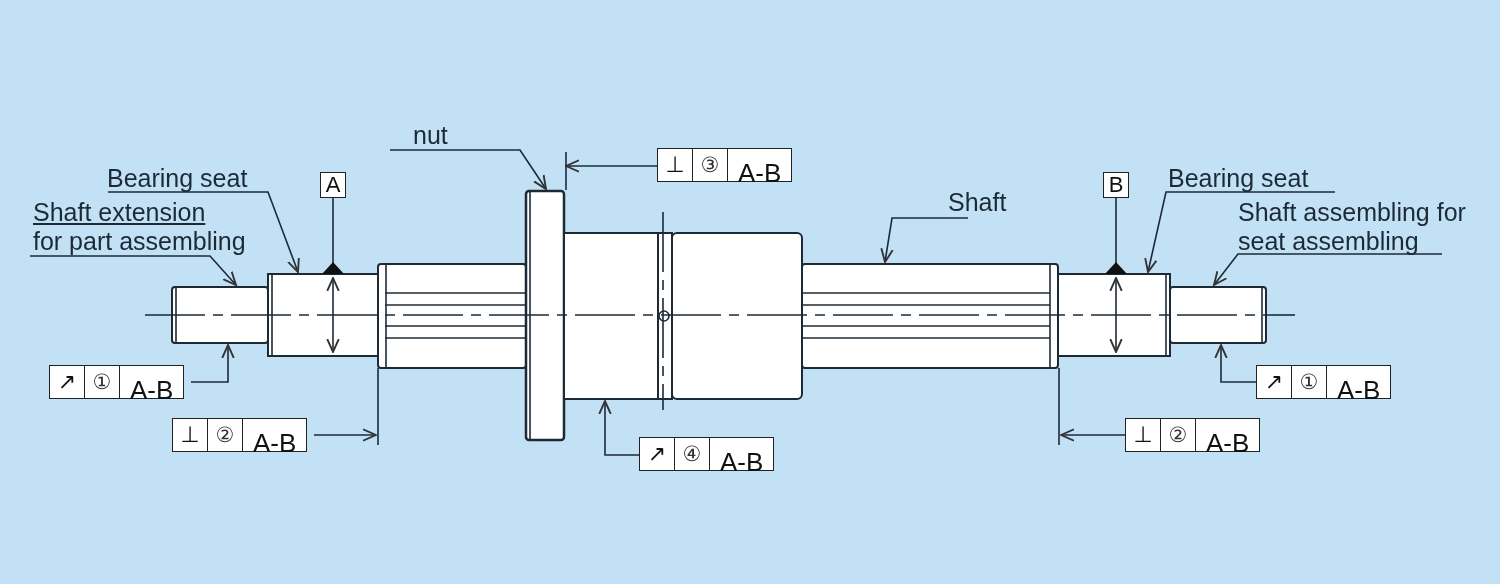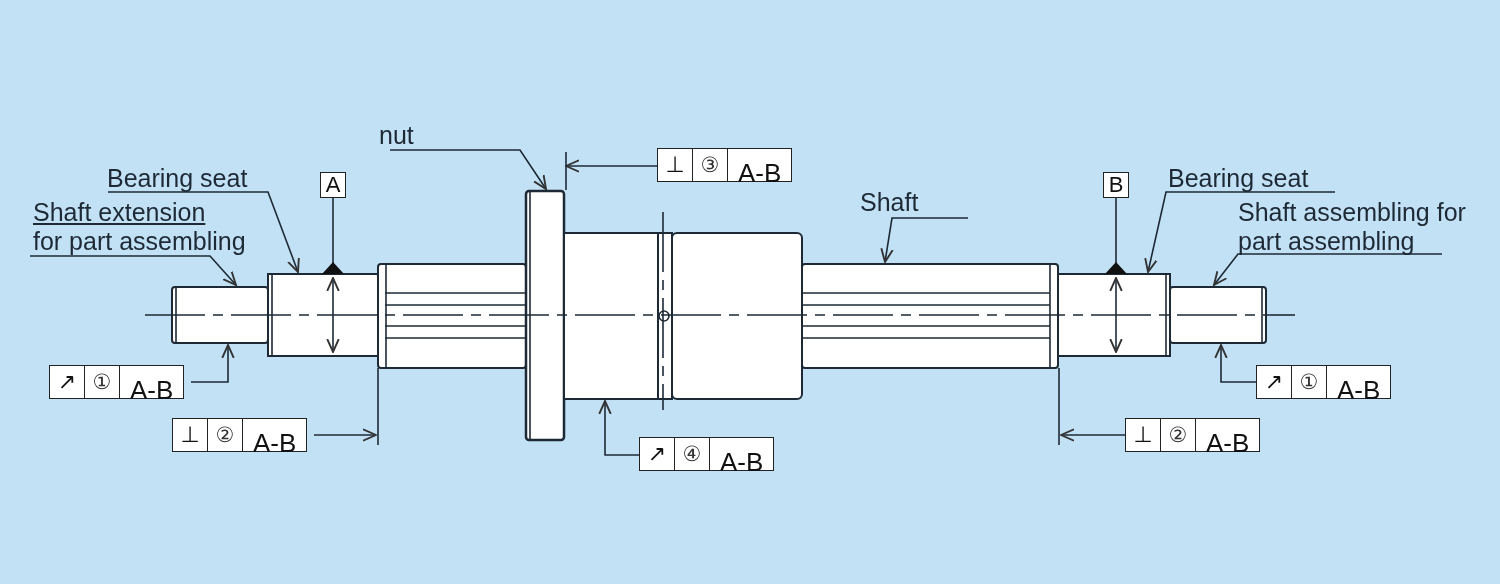--- a/index.html
+++ b/index.html
@@ -86,28 +86,28 @@
     <polyline points="640,455 605,455 605,401" marker-end="url(#arr)"></polyline>
     <polyline points="1257,382 1221,382 1221,345" marker-end="url(#arr)"></polyline>
     <polyline points="1126,435 1061,435" marker-end="url(#arr)"></polyline>
     <line x1="1059" y1="368" x2="1059" y2="445"></line>
   </g>
 
   <polygon points="322,274 344,274 333,262" fill="#111"></polygon>
   <polygon points="1105,274 1127,274 1116,262" fill="#111"></polygon>
 </svg>
 
-<div class="lbl" style="left:379px;top:121px;">nut</div>
+<div class="lbl" style="left:413px;top:121px;">nut</div>
 <div class="lbl" style="left:107px;top:164px;">Bearing seat</div>
 <div class="lbl" style="left:33px;top:198px;text-decoration:underline;">Shaft extension</div>
 <div class="lbl" style="left:33px;top:227px;">for part assembling</div>
-<div class="lbl" style="left:860px;top:188px;">Shaft</div>
+<div class="lbl" style="left:948px;top:188px;">Shaft</div>
 <div class="lbl" style="left:1168px;top:164px;">Bearing seat</div>
 <div class="lbl" style="left:1238px;top:198px;">Shaft assembling for</div>
-<div class="lbl" style="left:1238px;top:227px;">part assembling</div>
+<div class="lbl" style="left:1238px;top:227px;">seat assembling</div>
 
 <div class="datum" style="left:320px;top:172px;">A</div>
 <div class="datum" style="left:1103px;top:172px;">B</div>
 
 <div class="fcf" style="left:49px;top:365px;">
   <div class="sym">↗</div>
   <div class="num">①</div>
   <div class="dat">A-B</div>
 </div>
 <div class="fcf" style="left:172px;top:418px;">

